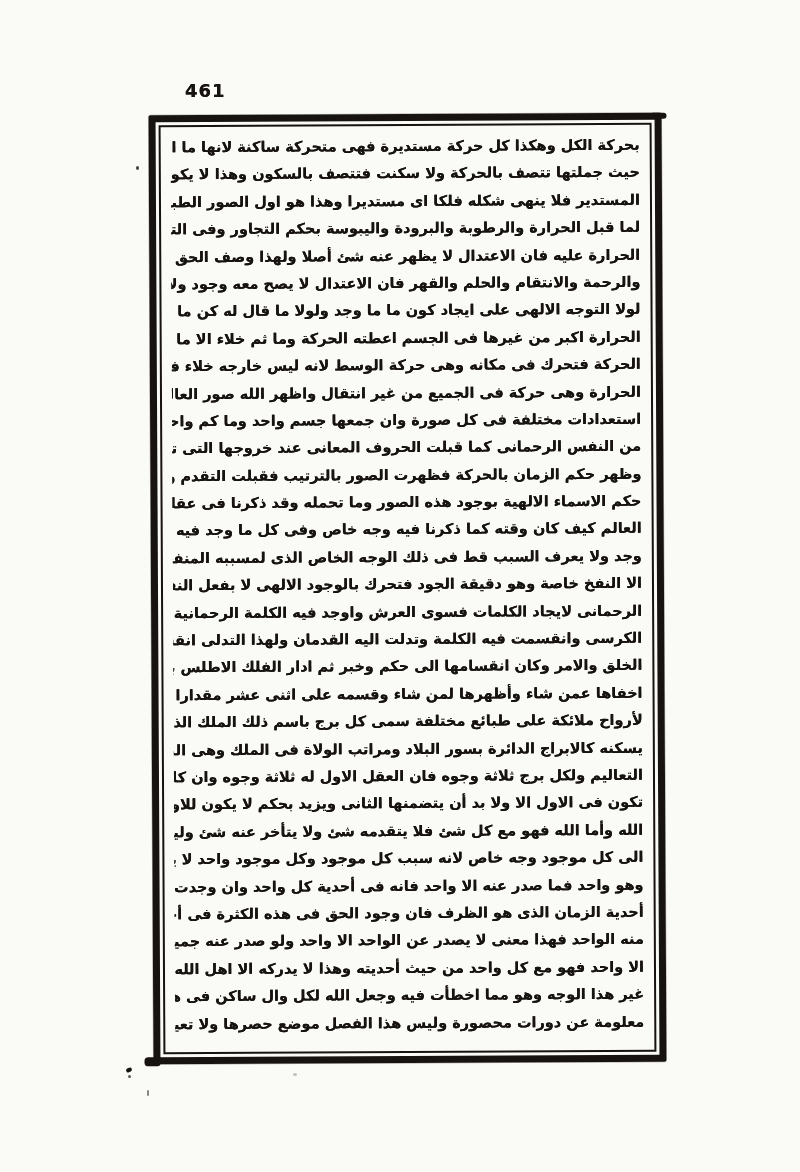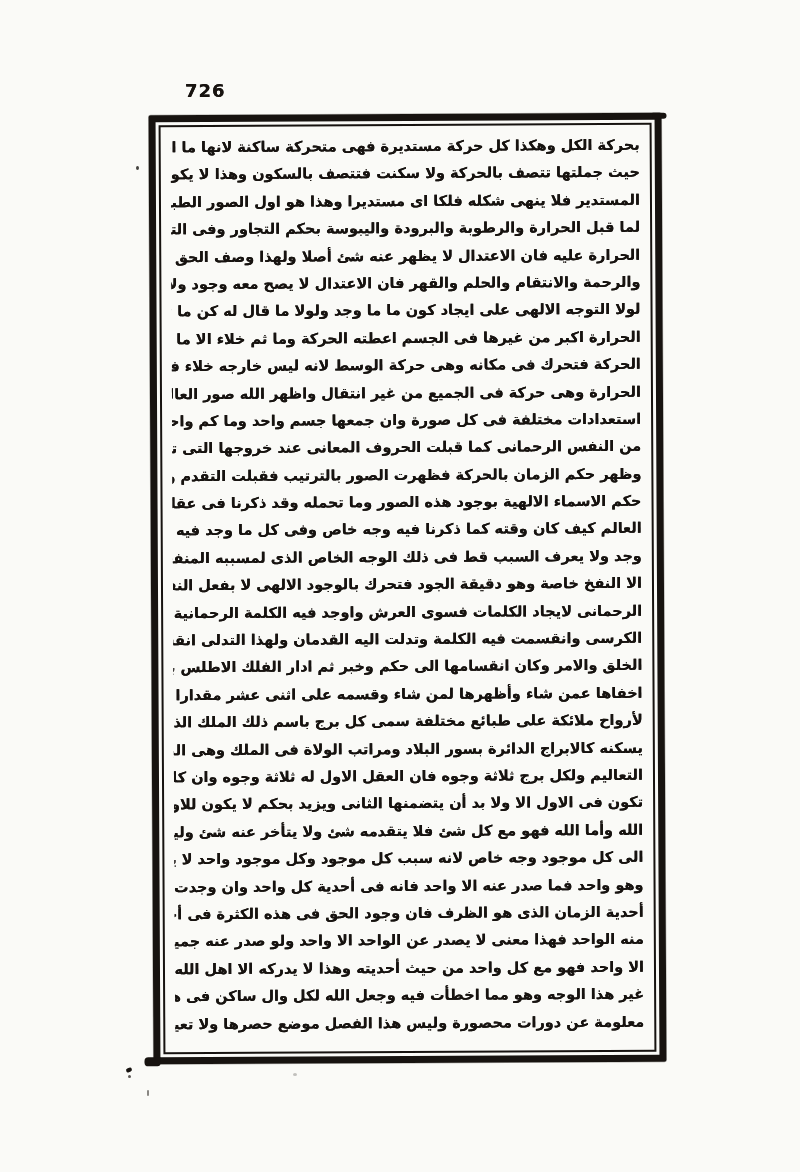--- a/index.html
+++ b/index.html
@@ -81,21 +81,21 @@
   .speck.s1{left:136px;top:166px;width:3px;height:4px;opacity:.8;}
   .speck.s2{left:126px;top:1068px;width:6px;height:4px;border-radius:2px;transform:rotate(-25deg);}
   .speck.s3{left:128px;top:1075px;width:3px;height:3px;opacity:.7;}
   .speck.s4{left:293px;top:1073px;width:4px;height:3px;opacity:.25;}
   .speck.s5{left:147px;top:1090px;width:2px;height:6px;opacity:.5;border-radius:1px;}
 </style>
 </head>
 <body>
 
 <div class="scan">
-  <div class="pagenum">726</div>
+  <div class="pagenum">461</div>
 
   <div class="frame">
     <div class="frame-inner">
       <div class="textblock">
           <div class="line">بحركة الكل وهكذا كل حركة مستديرة فهى متحركة ساكنة لانها ما اخلت حيزها بالانتقال من</div>
           <div class="line">حيث جملتها تتصف بالحركة ولا سكنت فتتصف بالسكون وهذا لا يكون الا فى المستدير واما غير</div>
           <div class="line">المستدير فلا ينهى شكله فلكا اى مستديرا وهذا هو اول الصور الطبيعية فظهر فيه حكمها</div>
           <div class="line">لما قبل الحرارة والرطوبة والبرودة واليبوسة بحكم التجاور وفى التقبض خاصة فحصل بغلبة</div>
           <div class="line">الحرارة عليه فان الاعتدال لا يظهر عنه شئ أصلا ولهذا وصف الحق نفسه بالرضا والغضب</div>
           <div class="line">والرحمة والانتقام والحلم والقهر فان الاعتدال لا يصح معه وجود ولا تكوين الا ترى انه</div>

